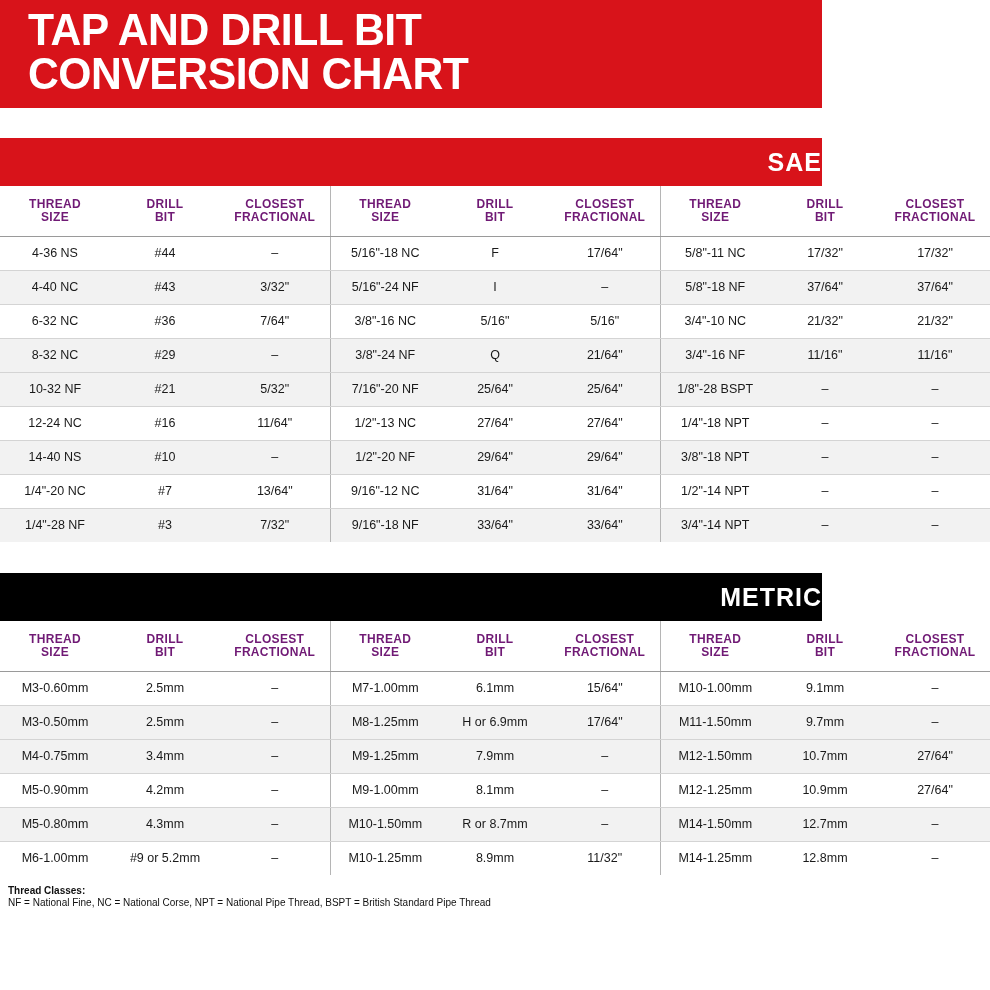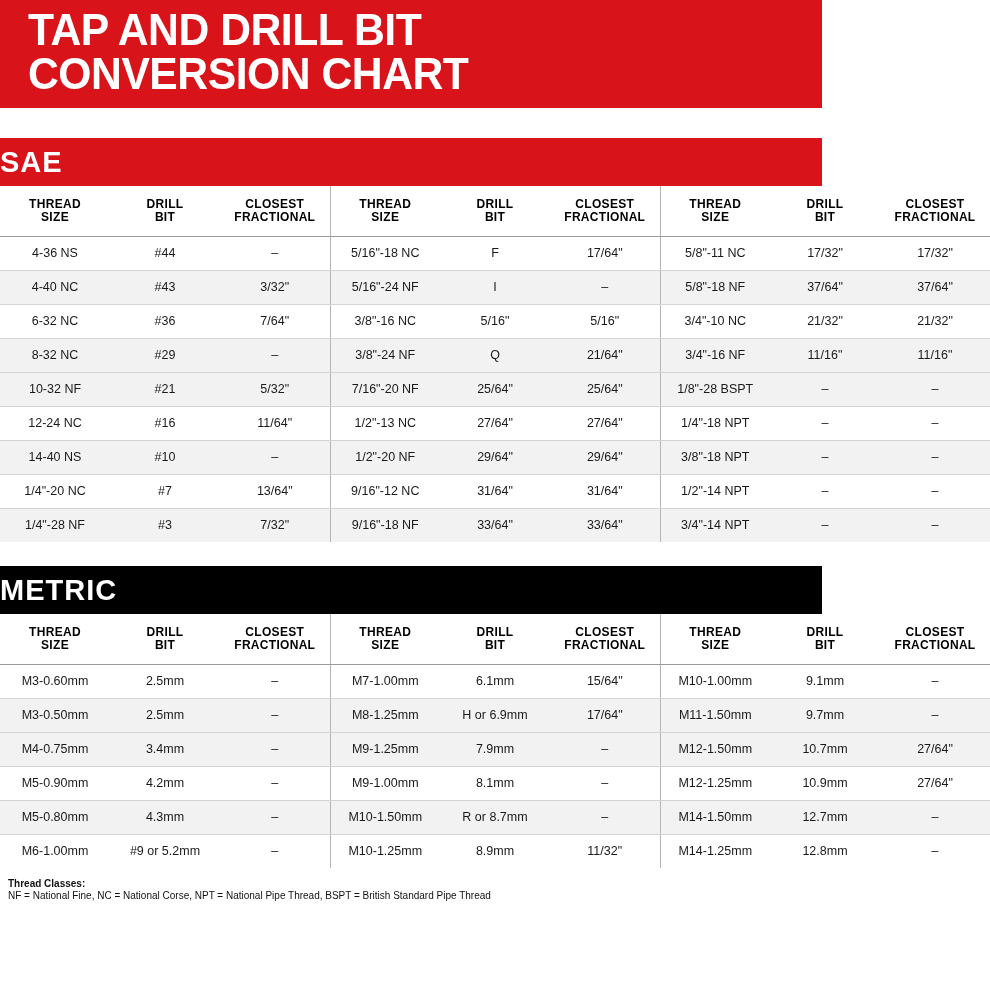--- a/index.html
+++ b/index.html
@@ -40,28 +40,28 @@
     margin: 0;
     padding-top: 2px;
   }
   .banner-title .line2 { display: block; }
 
   
   .section-bar {
     height: 48px;
     display: flex;
     align-items: center;
-    justify-content: flex-start;
+    justify-content: flex-end;
     color: #ffffff;
     font-weight: bold;
-    font-size: 29px;
+    font-size: 25px;
     letter-spacing: 1px;
   }
   .section-bar.sae { background: #d8131a; margin-top: 30px; }
-  .section-bar.metric { background: #000000; margin-top: 24px; }
+  .section-bar.metric { background: #000000; margin-top: 31px; }
 
   
   table.chart {
     width: 990px;
     border-collapse: collapse;
     table-layout: fixed;
   }
   table.chart th, table.chart td {
     text-align: center;
     font-size: 12.5px;
@@ -70,21 +70,21 @@
     height: 34px;
     padding: 0 2px;
     box-sizing: border-box;
   }
   table.chart th {
     font-weight: bold;
     font-size: 12px;
     line-height: 13px;
     height: 50px;
     letter-spacing: 0.3px;
-    color: #000000;
+    color: #701a75;
     border-bottom: 1px solid #9a9a9a;
   }
   table.chart th span { display: block; }
   
   table.chart th.grp-start, table.chart td.grp-start {
     border-left: 1px solid #b5b5b5;
   }
   table.chart tr.zebra td { background: #f2f2f2; }
   table.chart tr.last td { border-bottom: none; }
 

